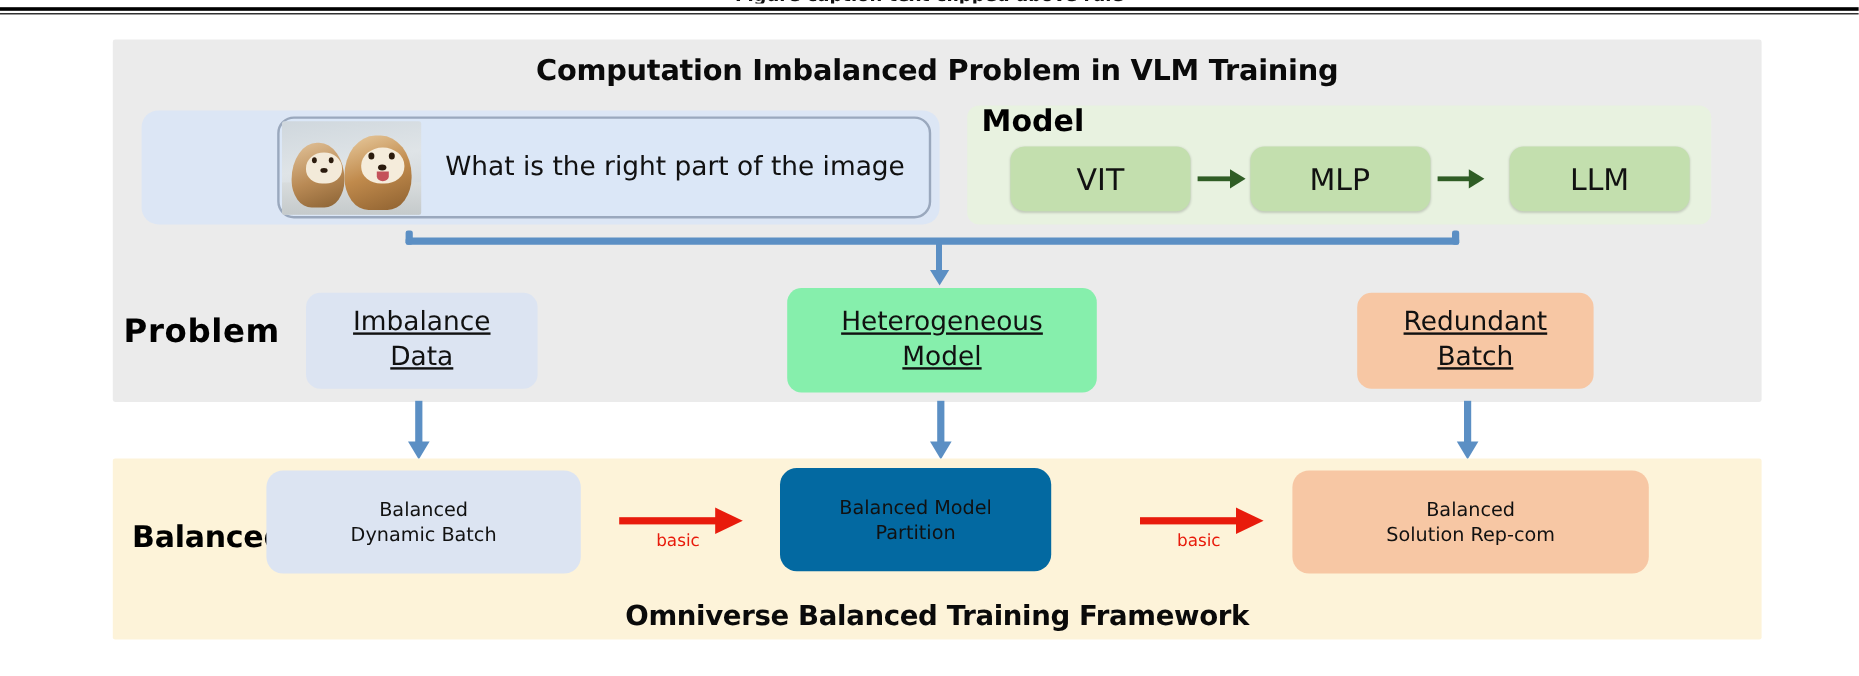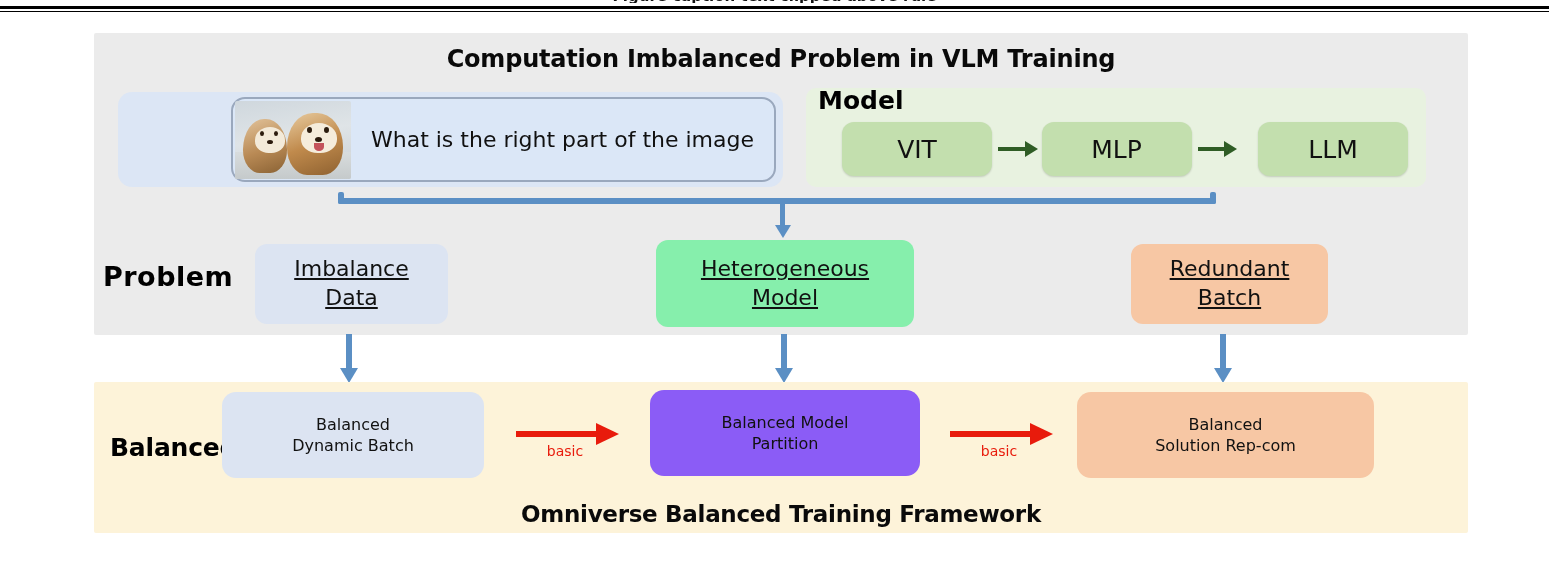--- a/index.html
+++ b/index.html
@@ -140,21 +140,21 @@
   #tarrow-1{left:779px;top:334px;}
   #tarrow-2{left:1218px;top:334px;}
 
   
   .sbox{
     position:absolute;height:86px;border-radius:14px;
     display:flex;align-items:center;justify-content:center;text-align:center;
     font-size:16px;color:#111;line-height:1.32;
   }
   #sbox-0{left:222px;top:392px;width:262px;background:#dce4f2;}
-  #sbox-1{left:650px;top:390px;width:270px;background:#8b5cf6;}
+  #sbox-1{left:650px;top:390px;width:226px;background:#0369a1;}
   #sbox-2{left:1077px;top:392px;width:297px;background:#f7c7a4;}
 
   
   .rarrow{position:absolute;width:108px;height:52px;}
   .rarrow .shaft{position:absolute;left:0;top:13px;width:84px;height:6px;background:#e81b0c;}
   .rarrow .head{position:absolute;left:80px;top:5px;width:0;height:0;
     border-left:23px solid #e81b0c;border-top:11px solid transparent;border-bottom:11px solid transparent;}
   .rarrow .rlabel{position:absolute;left:0;top:25px;width:98px;text-align:center;
     font-size:14px;color:#e81b0c;}
   #rarrow-0{left:516px;top:418px;}

